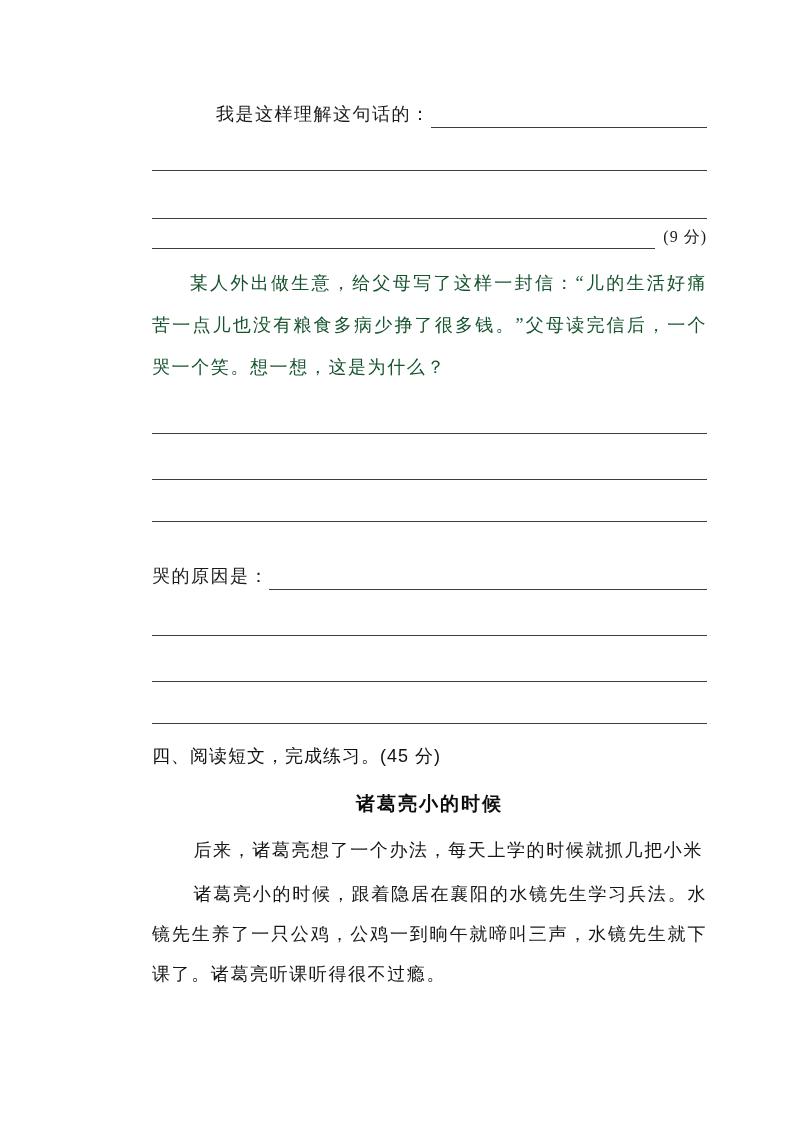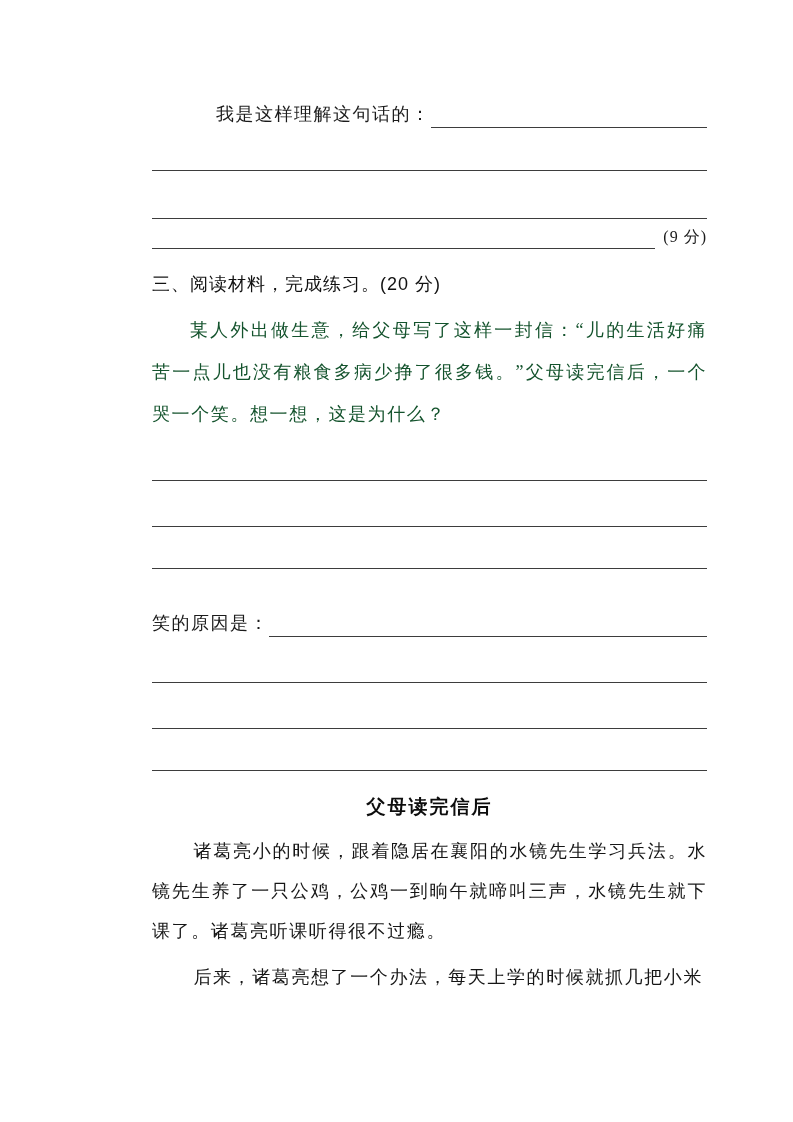--- a/index.html
+++ b/index.html
@@ -93,36 +93,36 @@
     <span class="label">我是这样理解这句话的：</span>
     <span class="fill u"></span>
   </div>
   <div class="blank-a u"></div>
   <div class="blank-b u"></div>
   <div class="row score-row">
     <span class="fill u"></span>
     <span class="score">(9 分)</span>
   </div>
 
-  <div class="sec-heading sec3-heading">三、阅读材料，完成练习。(20 分)</div>
 
   <div class="para">某人外出做生意，给父母写了这样一封信：“儿的生活好痛苦一点儿也没有粮食多病少挣了很多钱。”父母读完信后，一个哭一个笑。想一想，这是为什么？</div>
 
   <div class="blank-c u"></div>
   <div class="blank-c u"></div>
   <div class="blank-d u"></div>
 
   <div class="row label-row laugh-row">
-    <span class="label">笑的原因是：</span>
+    <span class="label">哭的原因是：</span>
     <span class="fill u"></span>
   </div>
   <div class="blank-c u"></div>
   <div class="blank-c u"></div>
   <div class="blank-d u"></div>
 
+  <div class="sec-heading sec4-heading">四、阅读短文，完成练习。(45 分)</div>
 
-  <div class="passage-title">父母读完信后</div>
+  <div class="passage-title">诸葛亮小的时候</div>
+
+  <div class="para4 para4-last">后来，诸葛亮想了一个办法，每天上学的时候就抓几把小米</div>
 
   <div class="para4">诸葛亮小的时候，跟着隐居在襄阳的水镜先生学习兵法。水镜先生养了一只公鸡，公鸡一到晌午就啼叫三声，水镜先生就下课了。诸葛亮听课听得很不过瘾。</div>
-
-  <div class="para4 para4-last">后来，诸葛亮想了一个办法，每天上学的时候就抓几把小米</div>
 
 </div>
 
 </body></html>

